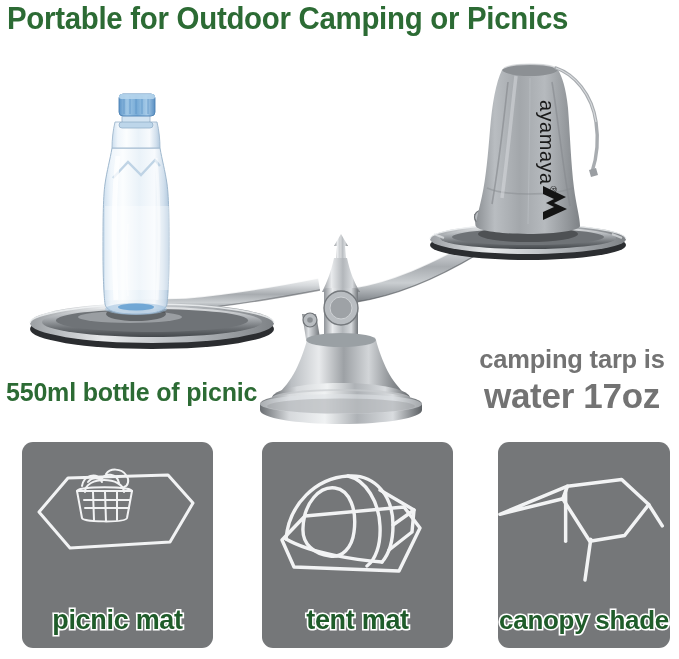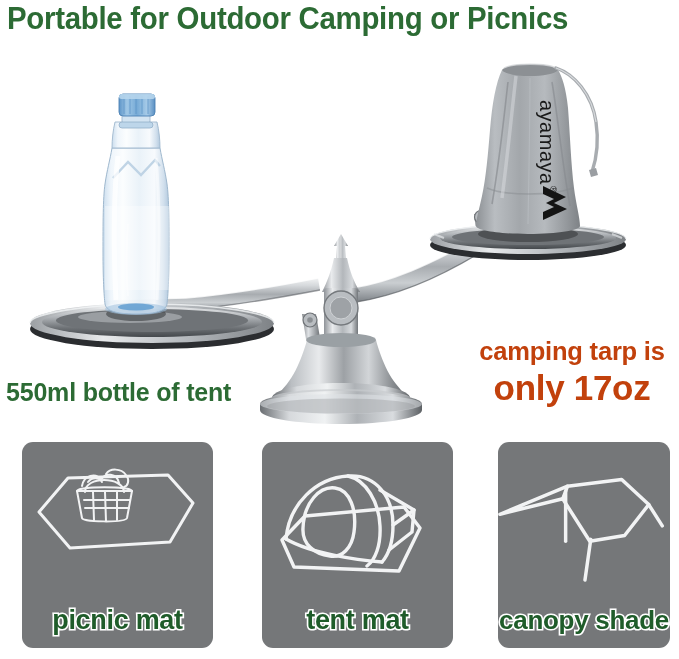--- a/index.html
+++ b/index.html
@@ -59,23 +59,23 @@
     color: #2c6b34;
     font-weight: bold;
     font-size: 25px;
     line-height: 30px;
     letter-spacing: -0.2px;
     white-space: nowrap;
   }
   #right-caption {
     position: absolute;
     left: 472px;
-    top: 298px;
+    top: 306px;
     width: 200px;
-    color: #c2410c;
+    color: #737373;
     text-align: center;
   }
   #right-caption .line1 {
     display: block;
     font-weight: bold;
     font-size: 25.5px;
     line-height: 31px;
     letter-spacing: -0.2px;
     white-space: nowrap;
   }
@@ -352,25 +352,25 @@
         <text x="0" y="0" fill="#1a1a1a" font-family="Liberation Sans, sans-serif" font-size="20" font-weight="normal" letter-spacing="0.5">ayamaya</text>
         <text x="86" y="-10" fill="#1a1a1a" font-family="Liberation Sans, sans-serif" font-size="9">®</text>
       </g>
 
       <g transform="translate(543,148) rotate(90)">
         <path d="M0,0 L11,-23 L17,-11 L23,-24 L34,0 L26,0 L21,-11 L17,-3 L13,-11 L8,0 Z" fill="#141414"></path>
       </g>
     </g>
   </svg>
 
-  <div id="left-caption">550ml bottle of tent</div>
+  <div id="left-caption">550ml bottle of picnic</div>
 
   <div id="right-caption">
     <span class="line1">camping tarp is</span>
-    <span class="line2">only 17oz</span>
+    <span class="line2">water 17oz</span>
   </div>
 </div>
 
 <div id="cards">
 
   <div class="card" id="card-0">
     <svg class="card-art" viewBox="0 0 191 158">
       <g fill="none" stroke="#f2f3f4" stroke-width="3" stroke-linejoin="round" stroke-linecap="round">
 
         <path d="M17,70 L46,36 L146,33 L171,61 L148,100 L48,106 Z"></path>

